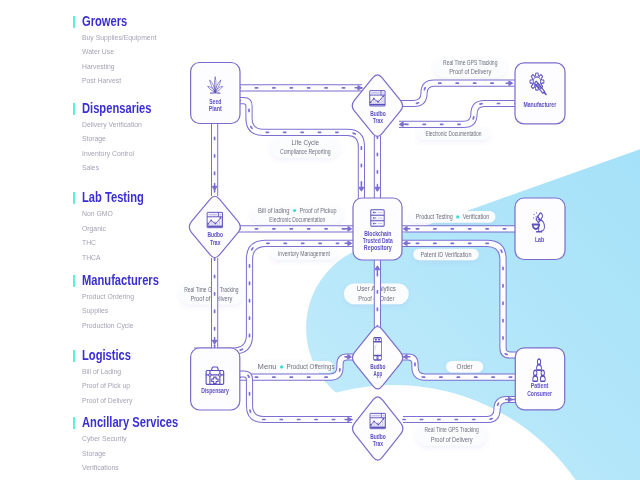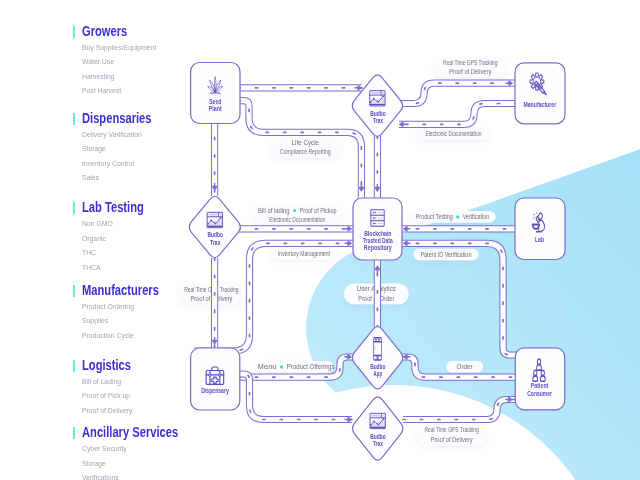--- a/index.html
+++ b/index.html
@@ -2,21 +2,21 @@
 <html><head>
 <meta charset="utf-8">
 <style>
   html,body{margin:0;padding:0;background:#fff;}
   body{width:640px;height:480px;overflow:hidden;
        font-family:"Liberation Sans",sans-serif;
        -webkit-font-smoothing:antialiased;}
   #stage{position:relative;width:640px;height:480px;overflow:hidden;background:#ffffff;}
   #stage > svg{position:absolute;left:0;top:0;}
   
-  #sidebar{position:absolute;left:0;top:12px;width:180px;height:352px;}
+  #sidebar{position:absolute;left:0;top:2px;width:180px;height:352px;}
   .sec{position:absolute;left:73px;}
   .sec .bar{position:absolute;left:0px;top:3px;width:2px;height:12px;background:#5ef0dc;}
   .sec h3{position:absolute;left:9px;top:0;margin:0;font-size:14.6px;font-weight:bold;
           color:#3b2fd2;letter-spacing:0px;white-space:nowrap;line-height:16px;
           transform:scaleX(0.765);transform-origin:left top;}
   .sec ul{margin:0;padding:0;list-style:none;position:absolute;left:9px;top:18px;}
   .sec li{font-size:7.8px;color:#a5a2b4;line-height:14.6px;white-space:nowrap;
           transform:scaleX(0.875);transform-origin:left center;}
 </style>
 </head>

